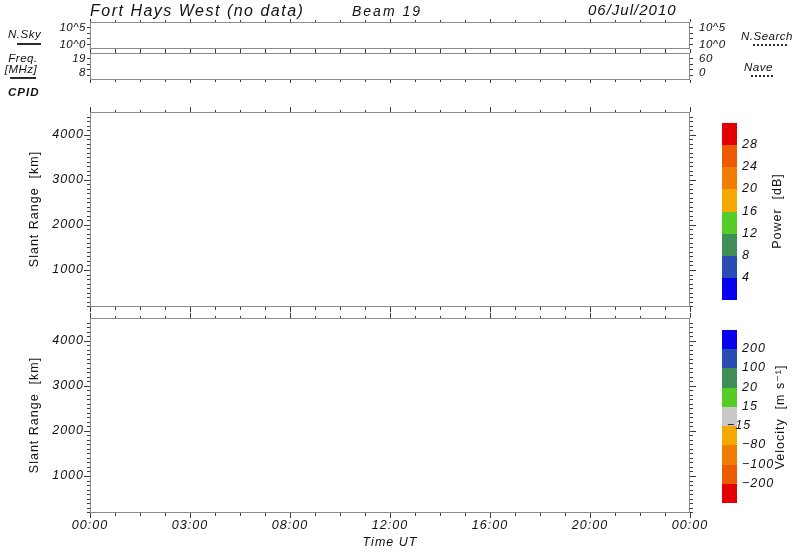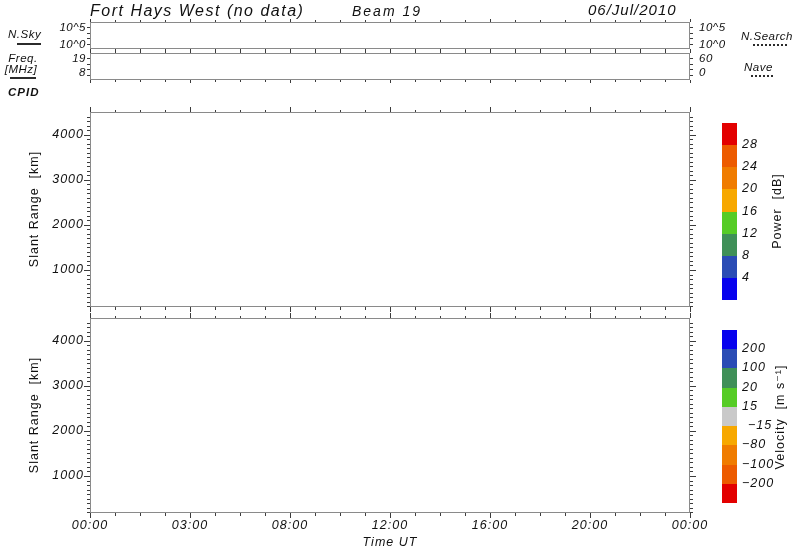--- a/index.html
+++ b/index.html
@@ -505,17 +505,17 @@
     <div class="cseg" style="left: 722px; top: 387.667px; width: 15px; height: 19.6222px; background: rgb(86, 204, 38);"></div>
     <div class="cseg" style="left: 722px; top: 406.889px; width: 15px; height: 19.6222px; background: rgb(201, 201, 201);"></div>
     <div class="cseg" style="left: 722px; top: 426.111px; width: 15px; height: 19.6222px; background: rgb(247, 168, 0);"></div>
     <div class="cseg" style="left: 722px; top: 445.333px; width: 15px; height: 19.6222px; background: rgb(240, 124, 0);"></div>
     <div class="cseg" style="left: 722px; top: 464.556px; width: 15px; height: 19.6222px; background: rgb(237, 91, 0);"></div>
     <div class="cseg" style="left: 722px; top: 483.778px; width: 15px; height: 19.6222px; background: rgb(227, 0, 0);"></div>
     <div class="lbl vcent" style="left: 742px; top: 349.222px;">200</div>
     <div class="lbl vcent" style="left: 742px; top: 368.444px;">100</div>
     <div class="lbl vcent" style="left: 742px; top: 387.667px;">20</div>
     <div class="lbl vcent" style="left: 742px; top: 406.889px;">15</div>
-    <div class="lbl vcent" style="left: 748px; top: 426.111px;">−15</div>
+    <div class="lbl vcent" style="left: 727px; top: 426.111px;">−15</div>
     <div class="lbl vcent" style="left: 742px; top: 445.333px;">−80</div>
     <div class="lbl vcent" style="left: 742px; top: 464.556px;">−100</div>
     <div class="lbl vcent" style="left: 742px; top: 483.778px;">−200</div>
   </div>
 
 </body></html>

